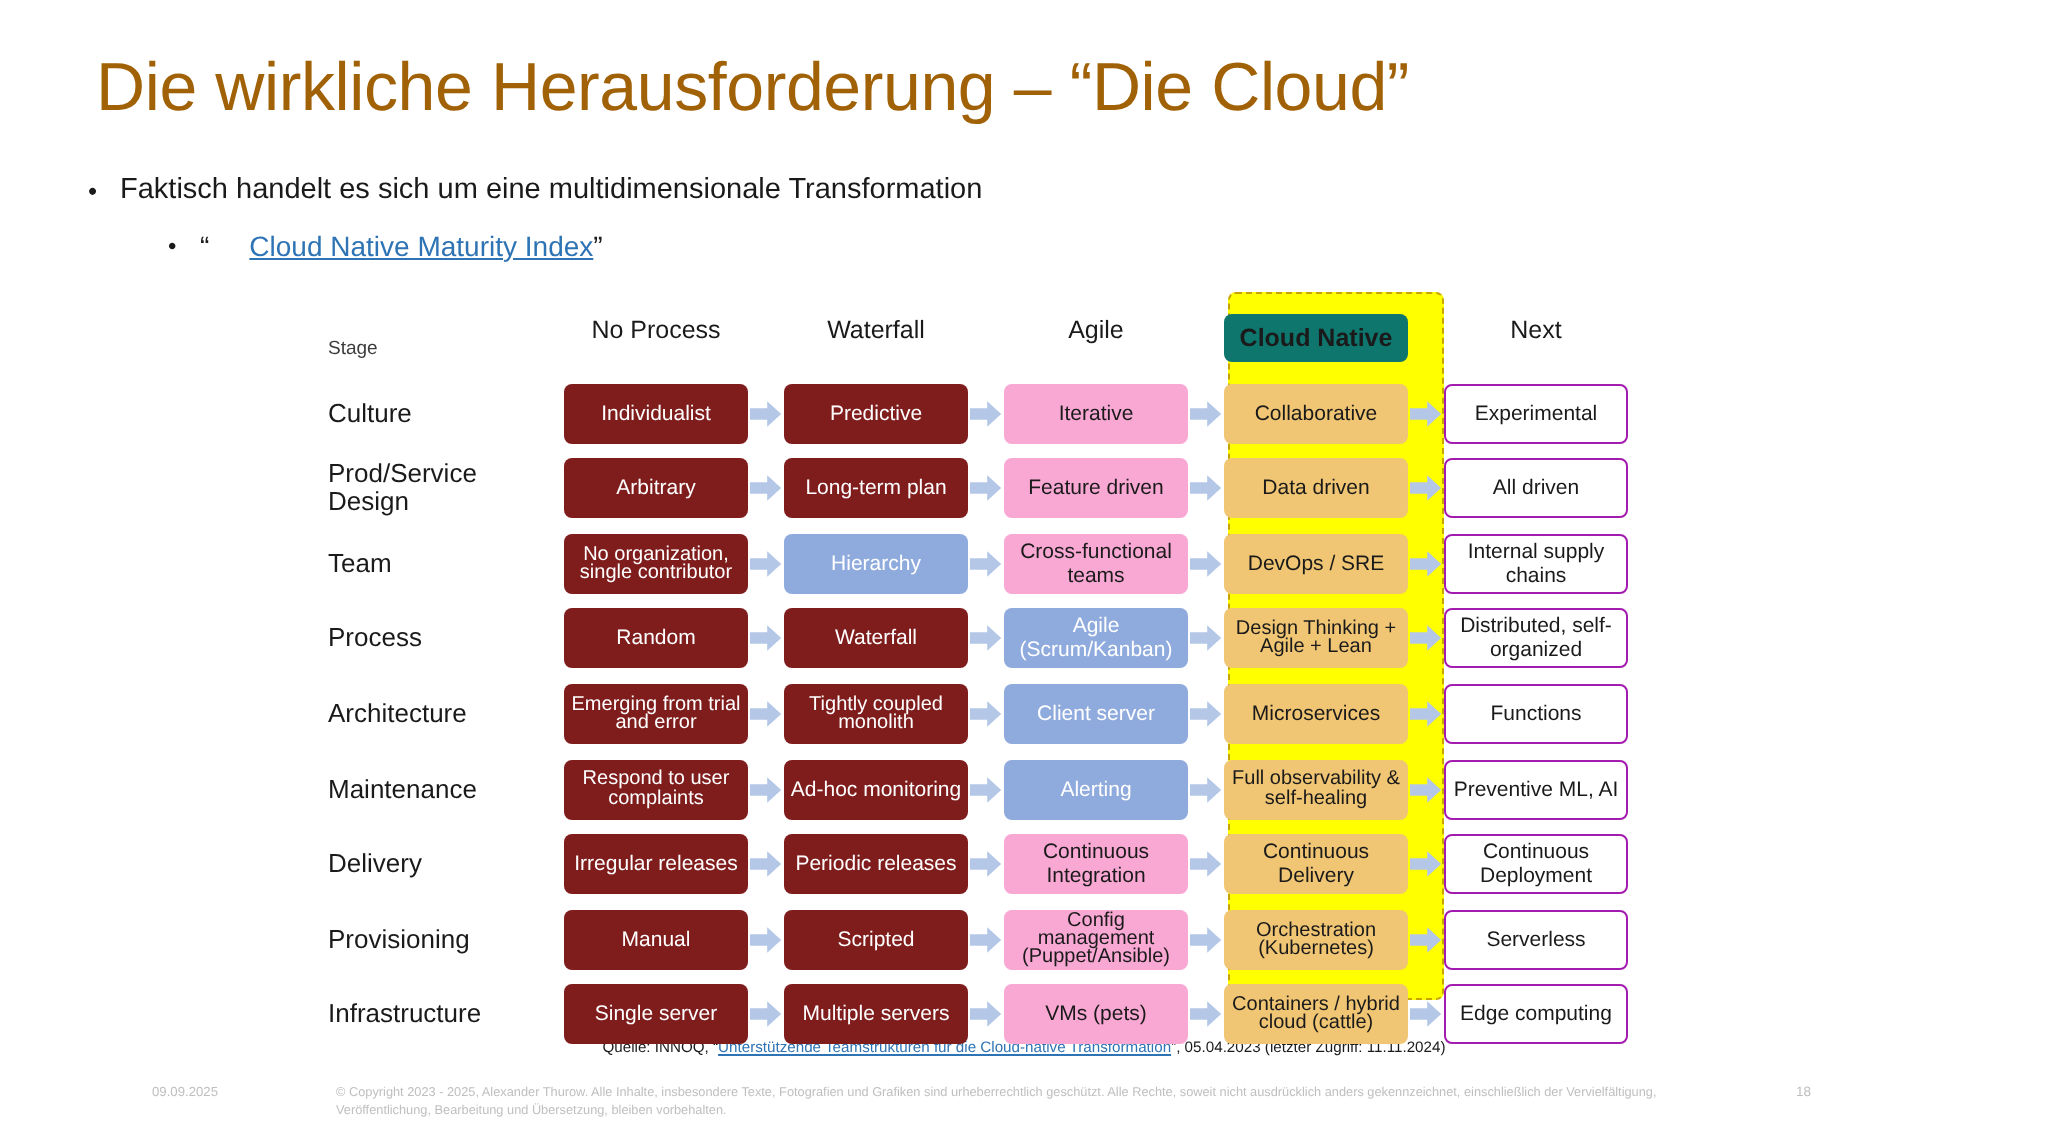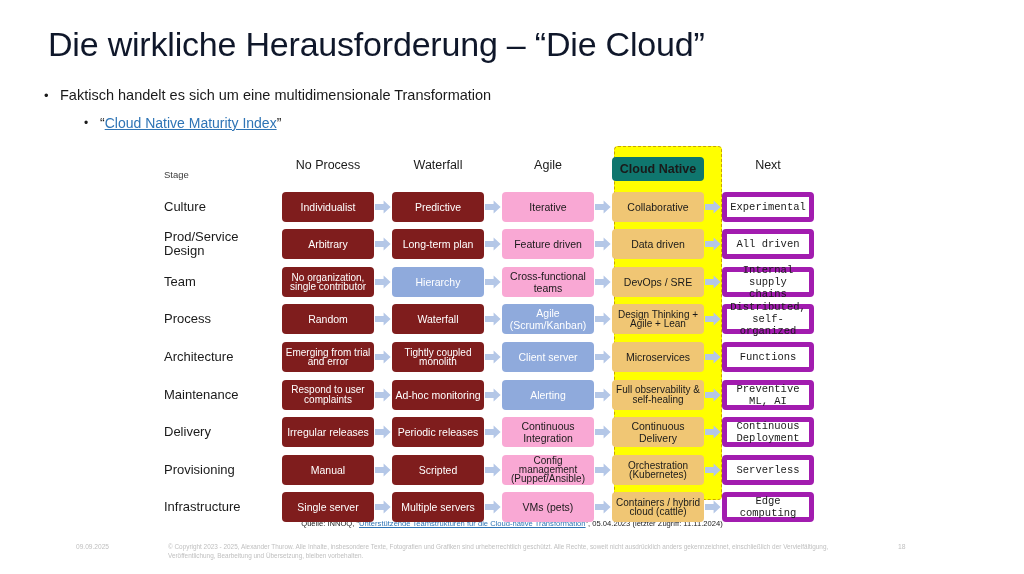--- a/index.html
+++ b/index.html
@@ -7,31 +7,31 @@
   body{
     width:1024px;height:574px;overflow:hidden;background:#ffffff;
     font-family:"Liberation Sans","DejaVu Sans",sans-serif;
     color:#000;position:relative;
   }
   .slide{position:absolute;inset:0;background:#fff;}
 
   
   .title{
     position:absolute;left:48px;top:22px;width:900px;
-    font-size:34px;line-height:44px;font-weight:400;color:#0f172a;
+    font-size:34px;line-height:44px;font-weight:400;color:#a16207;
     letter-spacing:-0.2px;white-space:nowrap;
   }
 
   
   .bullets{position:absolute;left:44px;top:86px;width:800px;}
   .b1{display:flex;align-items:flex-start;font-size:14.5px;line-height:19px;color:#1a1a1a;}
   .b1 .dot{width:16px;flex:0 0 16px;text-align:left;font-size:13px;line-height:19px;}
   .b2{display:flex;align-items:flex-start;margin-top:9px;margin-left:40px;font-size:14px;line-height:19px;color:#1a1a1a;}
   .b2 .dot{width:16px;flex:0 0 16px;text-align:left;font-size:12px;line-height:19px;}
-  .link{color:#2e74b5;text-decoration:underline;}
+  .link{color:#2e74b5;text-decoration:underline;margin-left:20px;}
   .quote{color:#1a1a1a;}
 
   
   .matrix{position:absolute;left:162px;top:152px;width:700px;height:352px;}
   .grid{
     display:grid;
     grid-template-columns:110px 10px 92px 18px 92px 18px 92px 18px 92px 18px 92px;
     grid-auto-rows:34px;
     row-gap:3.6px;
     align-items:center;
@@ -51,21 +51,21 @@
     height:30px;border-radius:4px;display:flex;align-items:center;justify-content:center;
     text-align:center;padding:0 3px;box-sizing:border-box;
   }
   .cell span{display:block;width:100%;}
   .t-lg{font-size:10.5px;line-height:12px;}
   .t-sm{font-size:10px;line-height:9.2px;}
   .c-blue{background:#7f1d1d;color:#ffffff;}
   .c-lblue{background:#8faadc;color:#ffffff;}
   .c-yellow{background:#f9a8d4;color:#1a1a1a;}
   .c-amber{background:#f0c674;color:#1a1a1a;}
-  .c-white{background:#ffffff;color:#1a1a1a;border:5px solid #a21caf;font-family:Liberation Mono, monospace;}
+  .c-white{background:#ffffff;color:#1a1a1a;border:1px solid #a21caf;}
   .c-cloudhead{background:#0f766e;color:#1a1a1a;border-radius:4px;
     display:flex;align-items:center;justify-content:center;height:24px;
     font-size:12.5px;font-weight:700;}
 
   .arrow{
     width:16px;height:14px;position:relative;margin:0 auto;
   }
   .arrow svg{display:block;}
 
   

